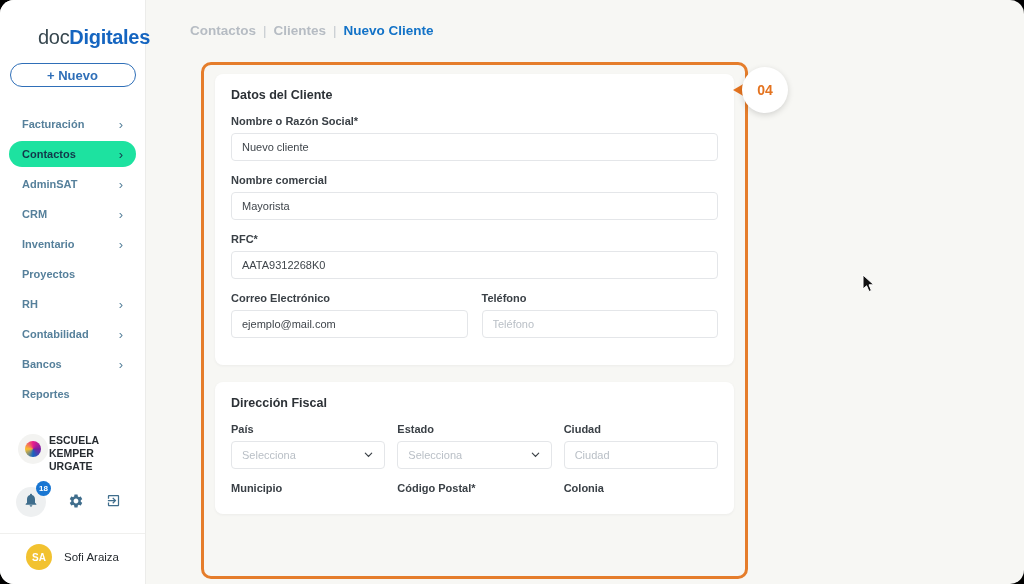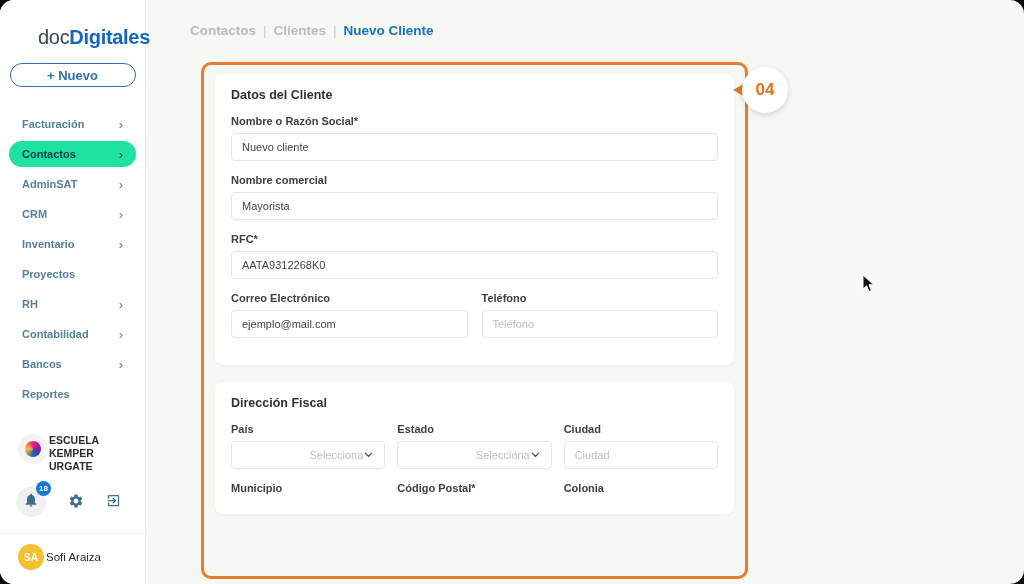--- a/index.html
+++ b/index.html
@@ -20,45 +20,45 @@
 
   .sidebar-bottom { position:absolute; left:0; bottom:0; width:100%; }
   .company-row { display:flex; align-items:flex-start; gap:1px; padding:0 10px 0 18px; margin-bottom:14px; }
   .company-avatar { width:30px; height:30px; border-radius:50%; background:#f3f3f1; flex:0 0 auto; display:flex; align-items:center; justify-content:center; }
   .company-logo-blob { width:16px; height:16px; border-radius:50%; background:conic-gradient(#e91e8c, #7b1fa2, #1565c0, #fbc02d, #e91e8c); }
   .company-name { font-size:10.5px; font-weight:700; color:#262b30; line-height:1.25; }
   .icons-row { display:flex; align-items:center; justify-content:space-between; padding:0 24px 0 16px; margin-bottom:16px; }
   .bell-wrap { position:relative; width:30px; height:30px; border-radius:50%; background:#eef0f1; display:flex; align-items:center; justify-content:center; cursor:pointer; }
   .badge { position:absolute; top:-6px; right:-5px; min-width:15px; height:15px; border-radius:8px; background:#1976d2; color:#fff; font-size:8px; font-weight:700; display:flex; align-items:center; justify-content:center; padding:0 3px; }
   .icon-btn { background:none; border:none; cursor:pointer; display:flex; align-items:center; justify-content:center; }
-  .user-row { display:flex; align-items:center; gap:2px; padding:10px 18px 14px; border-top:1px solid #f0f0ee; }
+  .user-row { display:flex; align-items:center; gap:12px; padding:10px 26px 14px; border-top:1px solid #f0f0ee; }
   .user-avatar { width:26px; height:26px; border-radius:50%; background:#f2c230; color:#fff; font-size:10px; font-weight:700; display:flex; align-items:center; justify-content:center; }
   .user-name { font-size:11.5px; color:#262b30; }
 
   
   .main { position:absolute; left:146px; top:0; right:0; bottom:0; }
   .breadcrumb { position:absolute; left:44px; top:23px; font-size:13.5px; font-weight:700; }
   .crumb-muted { color:#b6bcc3; }
   .crumb-sep { color:#c3c8ce; margin:0 7px; font-weight:400; }
   .crumb-active { color:#1272c7; }
 
   .orange-box { position:absolute; left:34px; top:62px; width:547px; height:517px; border:3px solid #e57d2b; border-radius:10px; padding:9px 11px; overflow:hidden;margin-left:21px; }
   .card { background:#fff; border-radius:8px; box-shadow:0 1px 3px rgba(30,40,50,.05); padding:14px 16px; margin-bottom:17px; }
   .card-title { font-size:12.5px; font-weight:700; color:#2c3136; margin-bottom:13px; display:flex; align-items:center; gap:6px; }
   .field-label { font-size:11px; font-weight:700; color:#3a4046; margin-bottom:6px; }
   .text-input { width:100%; height:28px; border:1px solid #e4e6e9; border-radius:4px; padding:0 10px; font-size:11px; color:#3f454b; font-family:inherit; background:#fff; margin-bottom:13px; outline:none; }
   .text-input::placeholder { color:#b9bfc6; }
   .row-2 { display:grid; grid-template-columns:1fr 1fr; gap:14px; }
   .row-3 { display:grid; grid-template-columns:1fr 1fr 1fr; gap:12px; }
   .link-blue { font-size:11.5px; font-weight:700; color:#1e9ad6; cursor:pointer; margin-top:2px; display:inline-block; }
-  .select-box { display:flex; align-items:center; justify-content:flex-end; height:28px; border:1px solid #e4e6e9; border-radius:4px; padding:0 10px; margin-bottom:13px; cursor:pointer; background:#fff; }
+  .select-box { display:flex; align-items:center; justify-content:space-between; height:28px; border:1px solid #e4e6e9; border-radius:4px; padding:0 10px; margin-bottom:13px; cursor:pointer; background:#fff; }
   .select-ph { font-size:11px; color:#b9bfc6; }
 
   
-  .step-badge { position:absolute; left:742px; top:67px; width:46px; height:46px; border-radius:50%; background:#fff; box-shadow:0 2px 6px rgba(0,0,0,.15); display:flex; align-items:center; justify-content:center; color:#e4731f; font-size:17px; font-weight:700; z-index:5; }
+  .step-badge { position:absolute; left:742px; top:67px; width:46px; height:46px; border-radius:50%; background:#fff; box-shadow:0 2px 6px rgba(0,0,0,.15); display:flex; align-items:center; justify-content:center; color:#e4731f; font-size:14px; font-weight:700; z-index:5; }
   .step-arrow { position:absolute; left:733px; top:79px; width:0; height:0; border-top:11px solid transparent; border-bottom:11px solid transparent; border-right:19px solid #e4731f; z-index:4; }
 
   .cursor { position:absolute; left:862px; top:274px; z-index:9; }
 </style>
 </head>
 <body>
 
 <div class="window">
 
   <aside class="sidebar">

